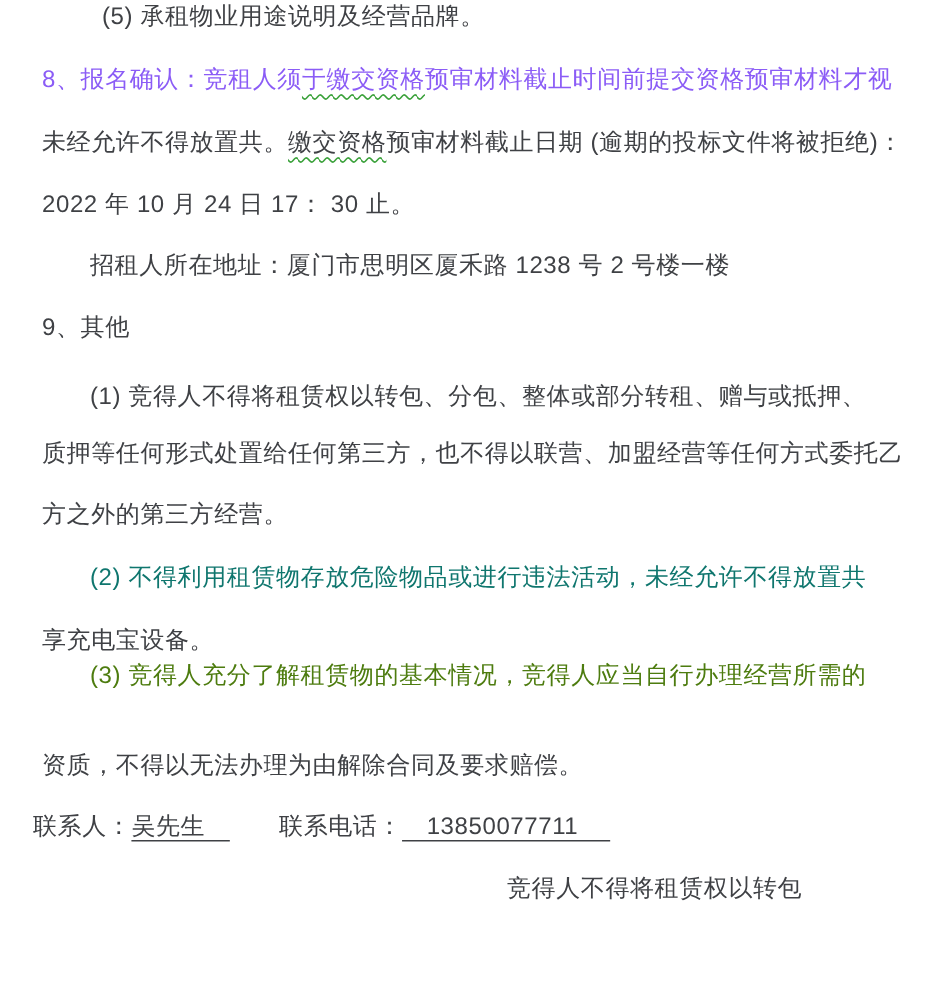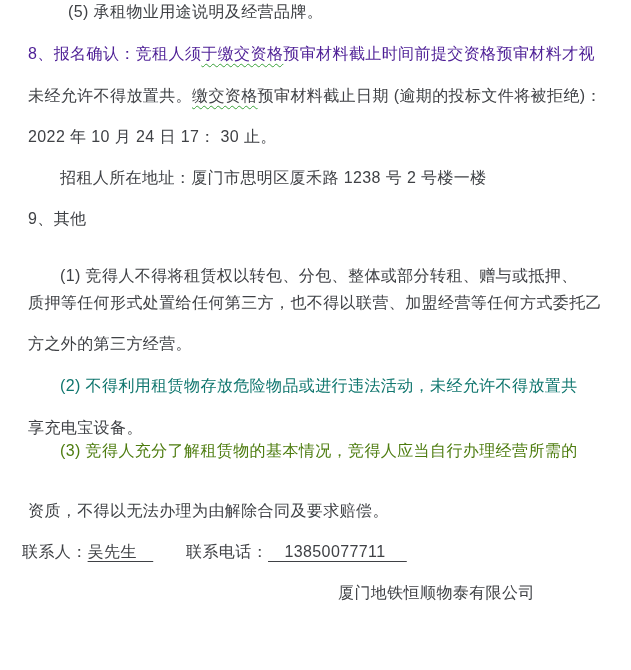--- a/index.html
+++ b/index.html
@@ -37,27 +37,27 @@
     text-decoration-thickness: 1px;
     text-underline-offset: 4px;
     text-decoration-skip-ink: none;
   }
 </style>
 </head>
 <body>
 
 <div class="page" id="doc-page" style="background: rgb(255, 255, 255);">
     <div class="doc-line" style="left: 68px; top: 2px; color: rgb(63, 65, 69);"><span>(5) 承租物业用途说明及经营品牌。</span></div>
-    <div class="doc-line" style="left: 28px; top: 44px; color: #4c1d95;"><span>8、报名确认：竞租人须</span><span class="seg-wavy">于缴交资格</span><span>预审材料截止时间前提交资格预审材料才视</span></div>
+    <div class="doc-line" style="left: 28px; top: 44px; color: #8b5cf6;"><span>8、报名确认：竞租人须</span><span class="seg-wavy">于缴交资格</span><span>预审材料截止时间前提交资格预审材料才视</span></div>
     <div class="doc-line" style="left: 28px; top: 86px; color: rgb(63, 65, 69);"><span>未经允许不得放置共。</span><span class="seg-wavy">缴交资格</span><span>预审材料截止日期 (逾期的投标文件将被拒绝)：</span></div>
     <div class="doc-line" style="left: 28px; top: 127px; color: rgb(63, 65, 69);"><span>2022 年 10 月 24 日 17： 30 止。</span></div>
     <div class="doc-line" style="left: 60px; top: 168px; color: rgb(63, 65, 69);"><span>招租人所在地址：厦门市思明区厦禾路 1238 号 2 号楼一楼</span></div>
     <div class="doc-line" style="left: 28px; top: 209px; color: rgb(63, 65, 69);"><span>9、其他</span></div>
-    <div class="doc-line" style="left: 60px; top: 266px; color: rgb(63, 65, 69);"><span>(1) 竞得人不得将租赁权以转包、分包、整体或部分转租、赠与或抵押、</span></div>
+    <div class="doc-line" style="left: 60px; top: 255px; color: rgb(63, 65, 69);"><span>(1) 竞得人不得将租赁权以转包、分包、整体或部分转租、赠与或抵押、</span></div>
     <div class="doc-line" style="left: 28px; top: 334px; color: rgb(63, 65, 69);"><span>方之外的第三方经营。</span></div>
     <div class="doc-line" style="left: 28px; top: 293px; color: rgb(63, 65, 69);"><span>质押等任何形式处置给任何第三方，也不得以联营、加盟经营等任何方式委托乙</span></div>
     <div class="doc-line" style="left: 60px; top: 376px; color: #0f766e;"><span>(2) 不得利用租赁物存放危险物品或进行违法活动，未经允许不得放置共</span></div>
     <div class="doc-line" style="left: 28px; top: 418px; color: rgb(63, 65, 69);"><span>享充电宝设备。</span></div>
     <div class="doc-line" style="left: 60px; top: 441px; color: #4d7c0f;"><span>(3) 竞得人充分了解租赁物的基本情况，竞得人应当自行办理经营所需的</span></div>
     <div class="doc-line" style="left: 28px; top: 501px; color: rgb(63, 65, 69);"><span>资质，不得以无法办理为由解除合同及要求赔偿。</span></div>
     <div class="doc-line" style="left: 22px; top: 542px; color: rgb(63, 65, 69);"><span>联系人：</span><span class="seg-underline">吴先生　</span><span>　　</span><span>联系电话：</span><span class="seg-underline">　13850077711　 </span></div>
-    <div class="doc-line" style="left: 338px; top: 583px; color: rgb(63, 65, 69);"><span>厦门地铁恒顺物泰有限公司</span></div>
+    <div class="doc-line" style="left: 338px; top: 583px; color: rgb(63, 65, 69);"><span>竞得人不得将租赁权以转包</span></div>
   </div>
 
 </body></html>

